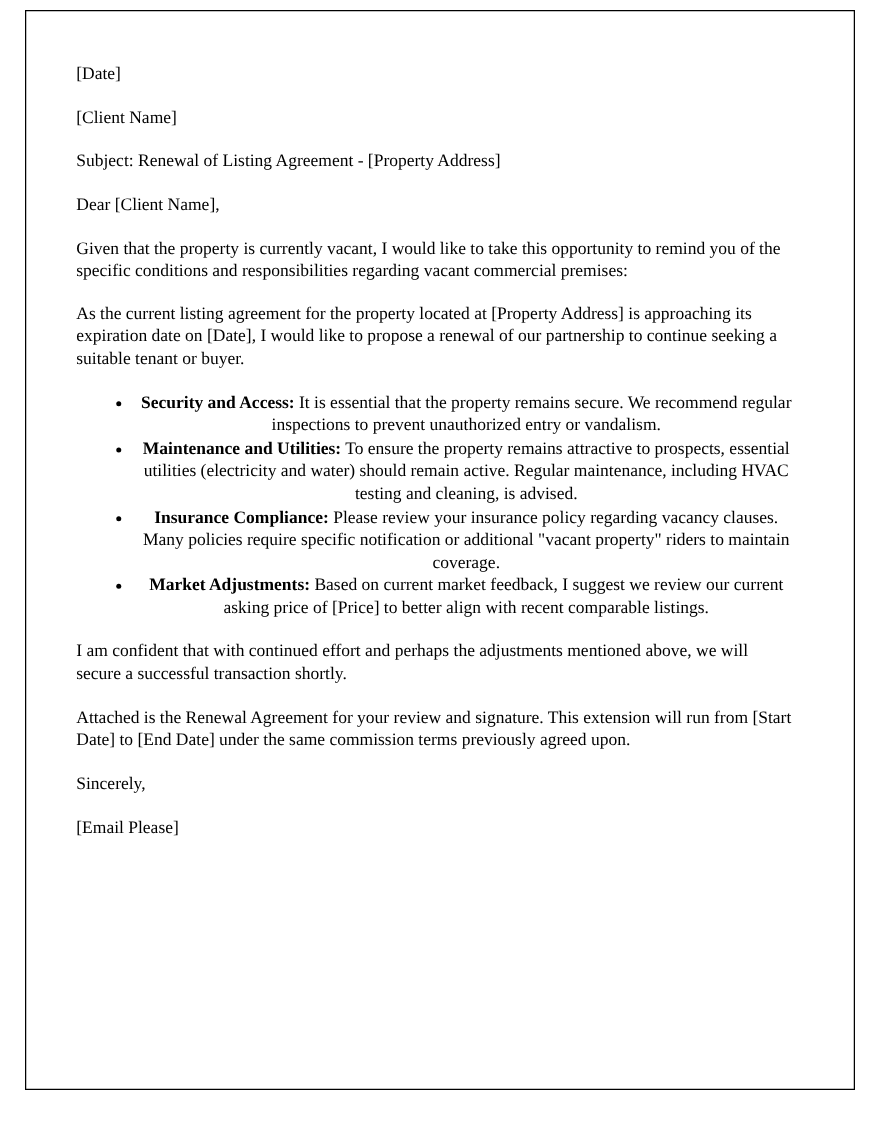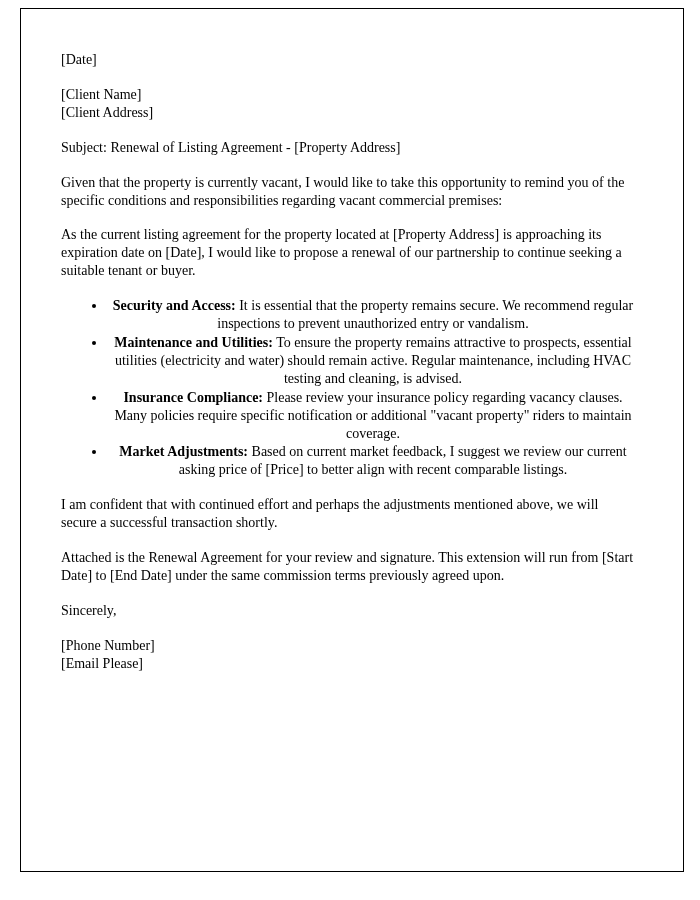--- a/index.html
+++ b/index.html
@@ -40,25 +40,25 @@
 </style>
 </head>
 <body>
 
 <div class="page">
 
   <div class="block">[Date]</div>
 
   <div class="block">
     <span class="line">[Client Name]</span>
-    <span class="line">[Client Address]</span>
   </div>
 
   <p>Subject: Renewal of Listing Agreement - [Property Address]</p>
 
+  <p>Dear [Client Name],</p>
 
   <p>Given that the property is currently vacant, I would like to take this opportunity to remind you of the specific conditions and responsibilities regarding vacant commercial premises:</p>
 
   <p>As the current listing agreement for the property located at [Property Address] is approaching its expiration date on [Date], I would like to propose a renewal of our partnership to continue seeking a suitable tenant or buyer.</p>
 
   <ul class="bullets">
     <li>
       <span class="b">Security and Access:</span><span> It is essential that the property remains secure. We recommend regular inspections to prevent unauthorized entry or vandalism.</span>
     </li>
     <li>
@@ -72,17 +72,16 @@
     </li>
   </ul>
 
   <p>I am confident that with continued effort and perhaps the adjustments mentioned above, we will secure a successful transaction shortly.</p>
 
   <p>Attached is the Renewal Agreement for your review and signature. This extension will run from [Start Date] to [End Date] under the same commission terms previously agreed upon.</p>
 
   <p>Sincerely,</p>
 
   <div class="sig-block">
-    <span class="line">[Phone Number]</span>
     <span class="line">[Email Please]</span>
   </div>
 
 </div>
 
 </body></html>

